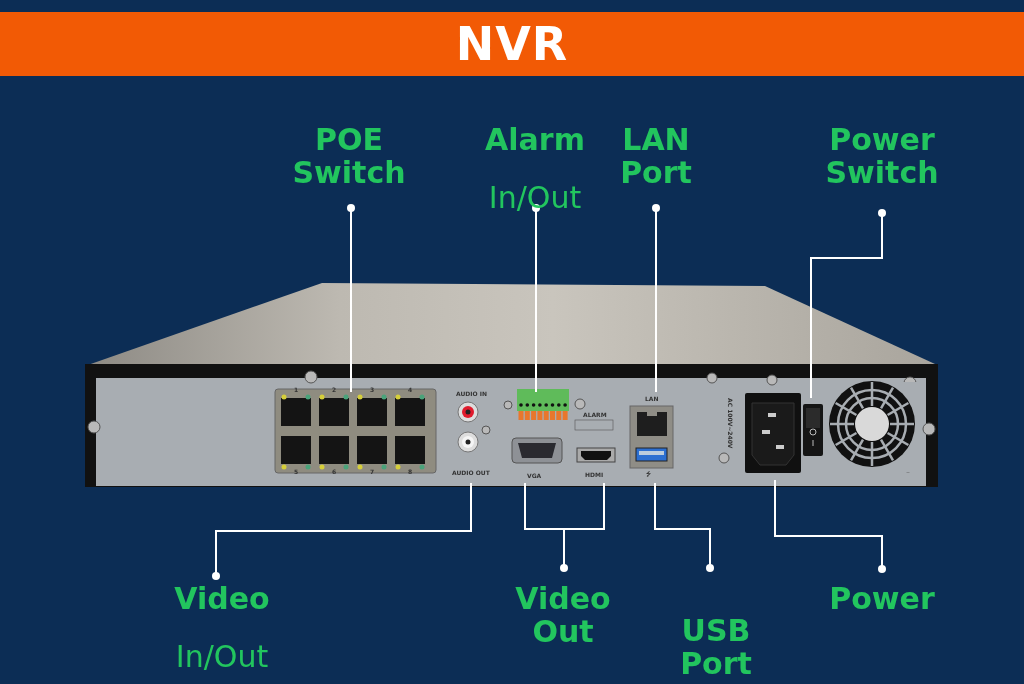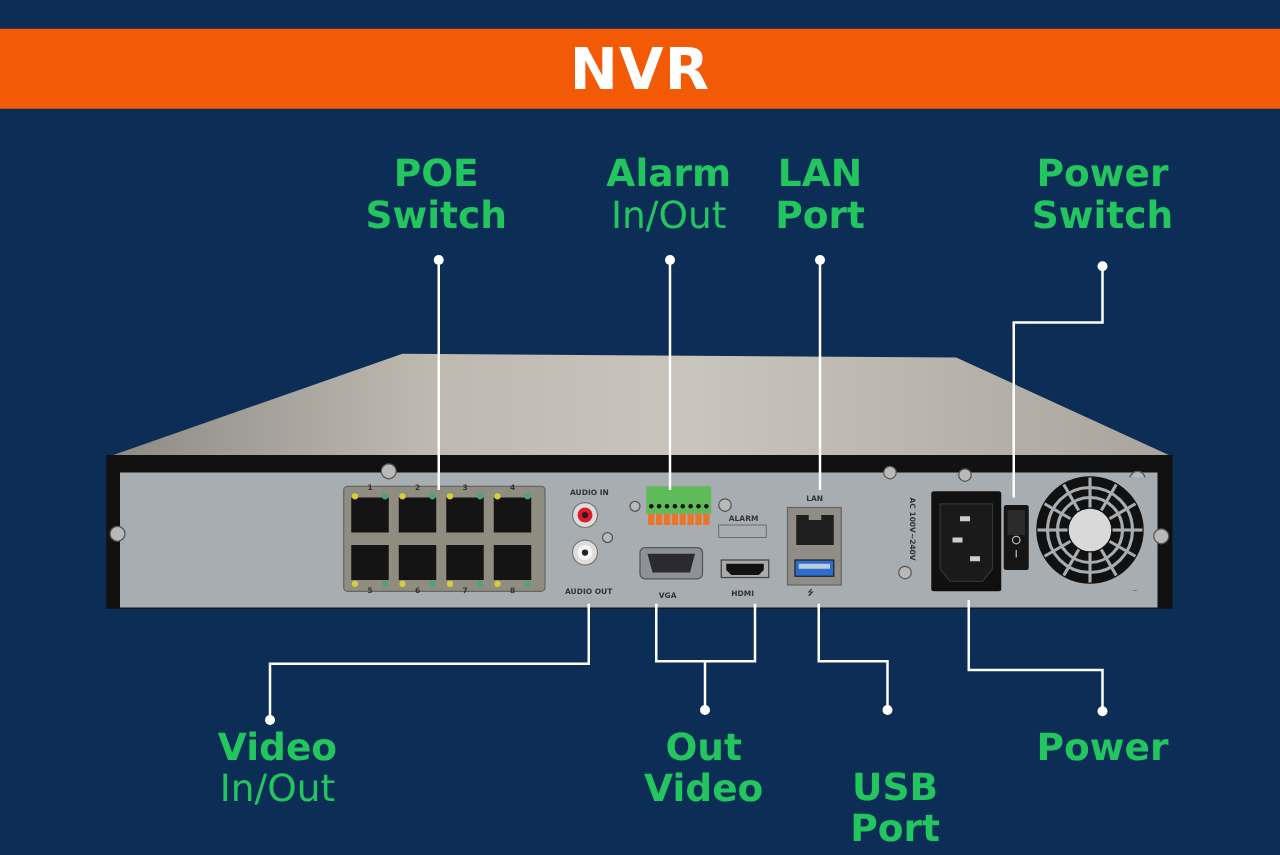--- a/index.html
+++ b/index.html
@@ -1,20 +1,20 @@
 <!DOCTYPE html>
 <html><head>
 <meta charset="utf-8">
 <style>
   html, body { margin:0; padding:0; }
   body { width:1024px; height:684px; background:#0C2D55; position:relative; overflow:hidden; font-family:"DejaVu Sans", sans-serif; }
-  .banner { position:absolute; left:0; top:23px; width:1024px; height:64px; background:#F25A05; display:flex; align-items:center; justify-content:center; }
+  .banner { position:absolute; left:0; top:12px; width:1024px; height:64px; background:#F25A05; display:flex; align-items:center; justify-content:center; }
   .banner-title { color:#fff; font-weight:bold; font-size:46px; letter-spacing:1px; }
   .label { position:absolute; color:#22c55e; font-weight:bold; font-size:30px; line-height:33px; text-align:center; transform:translateX(-50%); white-space:nowrap; }
-  .label .l2.light { font-weight:normal; }
+  .label .l2.light { font-weight:normal;margin-top:25px; }
   svg.overlay { position:absolute; left:0; top:0; }
   .device-label { font-family:"DejaVu Sans", sans-serif; fill:#333; font-size:6px; font-weight:bold; }
 </style>
 </head>
 <body>
 
 <div class="banner">
   <span class="banner-title">NVR</span>
 </div>
 
@@ -219,22 +219,22 @@
 <div class="label" style="left:882px; top:123px;">
   <div>Power</div>
   <div>Switch</div>
 </div>
 
 <div class="label" style="left:222px; top:582px;">
   <div>Video</div>
   <div class="l2 light">In/Out</div>
 </div>
 <div class="label" style="left:563px; top:582px;">
+  <div>Video</div>
   <div>Out</div>
-  <div>Video</div>
 </div>
 <div class="label" style="left:716px; top:614px;">
   <div>USB</div>
   <div>Port</div>
 </div>
 <div class="label" style="left:882px; top:582px;">
   <div>Power</div>
 </div>
 
 </body></html>

